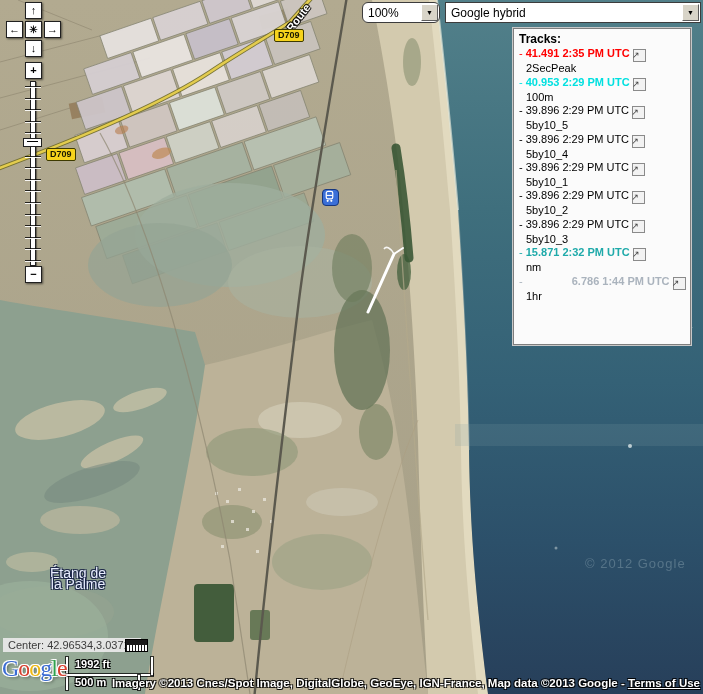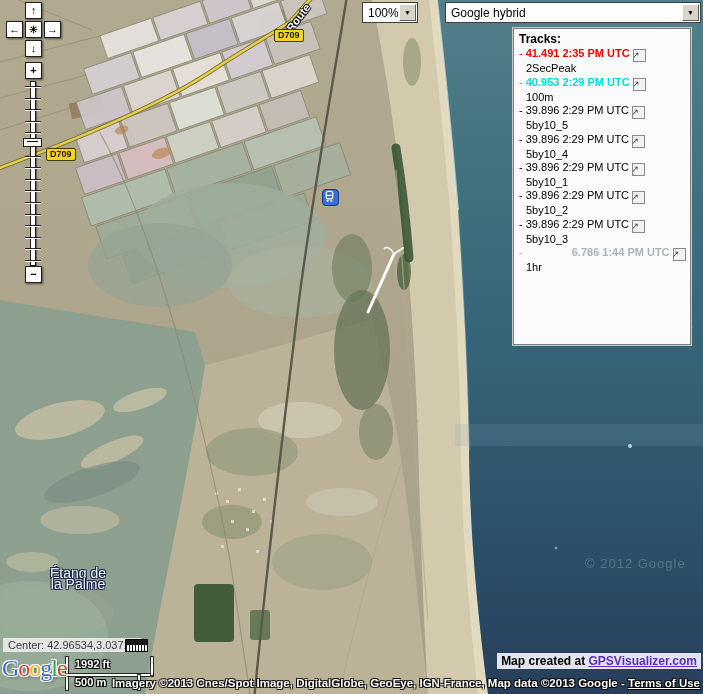--- a/index.html
+++ b/index.html
@@ -36,21 +36,21 @@
     border:1px solid #202020;box-sizing:border-box;z-index:12;cursor:pointer;}
   .slider-handle:after{content:"";display:block;margin:2px 3px 0 3px;border-top:1px solid #000;}
 
   
   .sel{position:absolute;top:2px;height:21px;background:#fff;border:1px solid #3c3c3c;
     box-sizing:border-box;display:flex;align-items:center;font-size:12px;z-index:20;cursor:pointer;}
   .sel .txt{flex:1;padding:0 5px;white-space:nowrap;overflow:hidden;}
   .sel .arrow-btn{width:17px;height:17px;margin:1px;background:#d8d4c8;color:#000;
     border-top:1px solid #fff;border-left:1px solid #fff;border-right:1px solid #5c5c5c;
     border-bottom:1px solid #5c5c5c;font-size:7px;line-height:16px;text-align:center;box-sizing:border-box;}
-  .sel-zoom{left:362px;width:56px;}
+  .sel-zoom{left:362px;width:78px;border-radius:6px;}
   .sel-type{left:445px;width:256px;}
 
   
   .panel{position:absolute;left:513px;top:28px;width:178px;height:317px;box-sizing:border-box;
     background:#fbfbfb;border:1px solid #7e7e7e;box-shadow:0 0 0 1px #c8c8c8;
     padding:4px 4px 4px 5px;font-size:11px;line-height:13.4px;color:#000;z-index:20;overflow:hidden;}
   .panel-title{font-weight:bold;font-size:12px;margin-bottom:1px;}
   .trk{margin-left:7px;text-indent:-7px;}
   .trk-link{text-decoration:none;cursor:pointer;}
   .b .trk-link{font-weight:bold;}
@@ -288,35 +288,38 @@
     </div>
     <div class="trk">
       <span style="color: rgb(0, 0, 0);"><span>- </span><a class="trk-link" style="color: rgb(0, 0, 0);">39.896 2:29 PM UTC</a></span><span class="zoomico">↗</span>
       <div class="trk-sub">5by10_2</div>
     </div>
     <div class="trk">
       <span style="color: rgb(0, 0, 0);"><span>- </span><a class="trk-link" style="color: rgb(0, 0, 0);">39.896 2:29 PM UTC</a></span><span class="zoomico">↗</span>
       <div class="trk-sub">5by10_3</div>
     </div>
     <div class="trk b">
+      <span style="color: rgb(31, 170, 170);"><span>- </span><a class="trk-link" style="color: rgb(31, 170, 170);">15.871 2:32 PM UTC</a></span><span class="zoomico">↗</span>
+      <div class="trk-sub">nm</div>
+    </div>
+    <div class="trk b">
       <span style="color: rgb(170, 179, 189);"><span>- </span><a class="trk-link" style="color: rgb(170, 179, 189); padding-left: 46px;">6.786 1:44 PM UTC</a></span><span class="zoomico">↗</span>
       <div class="trk-sub">1hr</div>
     </div>
   </div>
 
   <div class="center-box">Center: 42.96534,3.03712</div>
   <div class="ruler-ico"></div>
 
   <div class="logo">
     <span style="color: rgb(59, 108, 212);">G</span><span style="color: rgb(216, 64, 47);">o</span><span style="color: rgb(239, 185, 16);">o</span><span style="color: rgb(59, 108, 212);">g</span><span style="color: rgb(48, 161, 78);">l</span><span style="color: rgb(216, 64, 47);">e</span>
   </div>
 
   <div class="scale-line" style="left:66px;top:657px;width:2px;height:33px;"></div>
   <div class="scale-line" style="left:66px;top:674px;width:87px;height:2px;"></div>
   <div class="scale-line" style="left:151px;top:657px;width:2px;height:18px;"></div>
   <div class="scale-line" style="left:138px;top:675px;width:2px;height:15px;"></div>
   <div class="scale-label" style="left:75px;top:658px;">1992 ft</div>
   <div class="scale-label" style="left:75px;top:676px;">500 m</div>
 
-  <div class="created"><span>Map created at </span><a>GPSVisualizer.com</a></div>
   <div class="attrib"><span>Imagery ©2013 Cnes/Spot Image, DigitalGlobe, GeoEye, IGN-France, Map data ©2013 Google - </span><span class="terms">Terms of Use</span></div>
 
 </div>
 
 </body></html>

